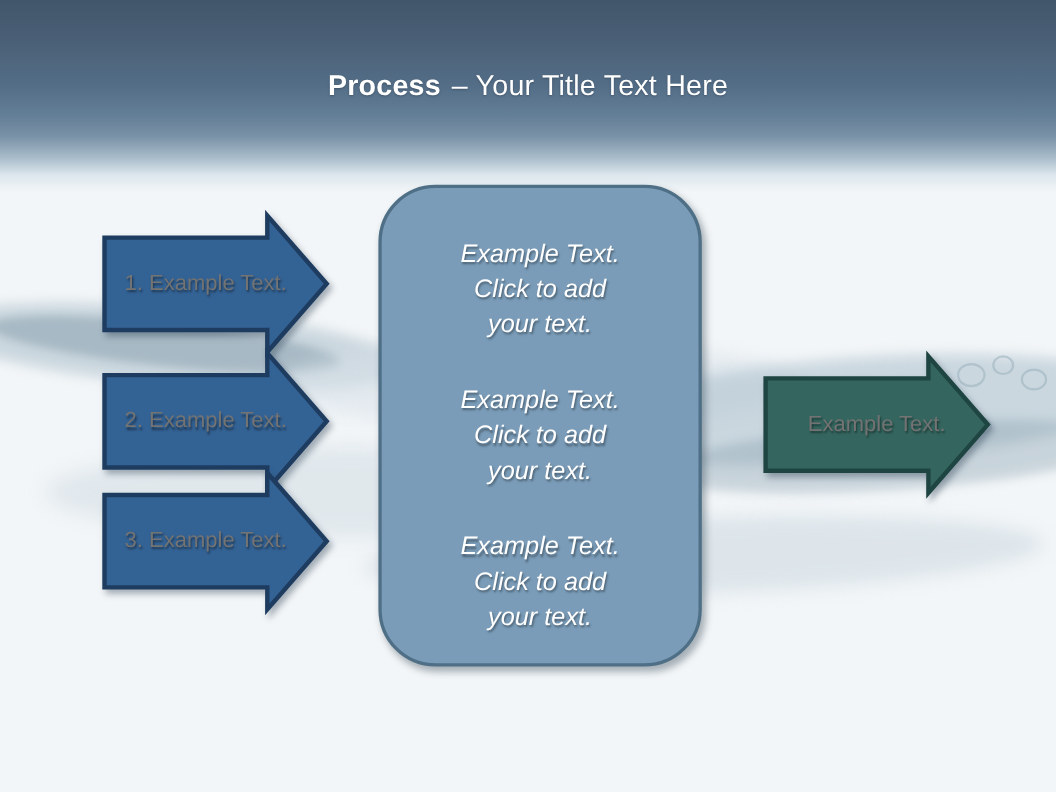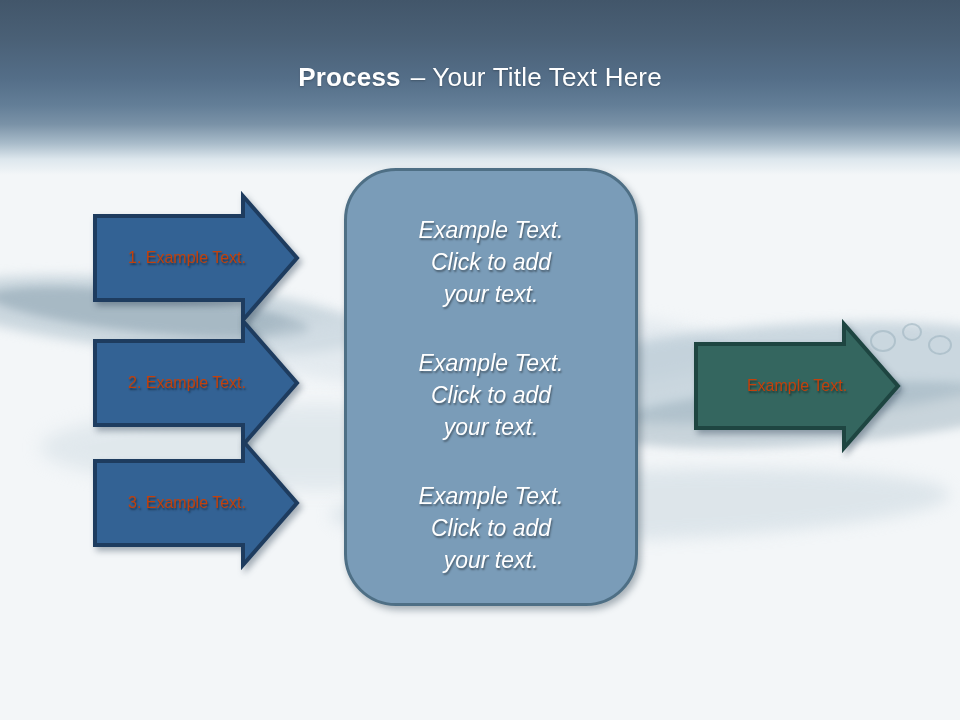--- a/index.html
+++ b/index.html
@@ -42,27 +42,27 @@
   .b3{left:928px;top:80px;width:20px;height:16px;}
   .b4{left:886px;top:125px;width:12px;height:11px;}
   .b5{left:520px;top:255px;width:10px;height:10px;opacity:.35;}
 
   
   .arrow{position:absolute;width:206px;height:126px;}
   .arrow svg{position:absolute;inset:0;overflow:visible;
     filter:drop-shadow(3px 4px 3px rgba(40,60,80,.40));}
   .arrow .lbl{
     position:absolute;left:0;top:50%;transform:translateY(-50%);
-    width:100%;text-align:center;color:#c2410c;font-size:16px;
+    width:100%;text-align:center;color:#737373;font-size:20px;
     text-shadow:1px 2px 2px rgba(0,0,0,.45);
   }
   .arrow .lbl-left{padding-right:18px;box-sizing:border-box;}
   .arrow-1{left:93px;top:195px;}
   .arrow-2{left:93px;top:320px;}
-  .arrow-3{left:93px;top:440px;}
+  .arrow-3{left:93px;top:429px;}
   .arrow-result{left:694px;top:323px;}
 
   
   .center-box{
     position:absolute;left:344px;top:168px;width:294px;height:438px;
     box-sizing:border-box;border-radius:52px;
     background:#7a9cb8;border:3px solid #4e6f85;
     box-shadow:3px 4px 7px rgba(50,70,85,.4);
     display:flex;flex-direction:column;align-items:center;
     padding-top:43px;gap:37px;

